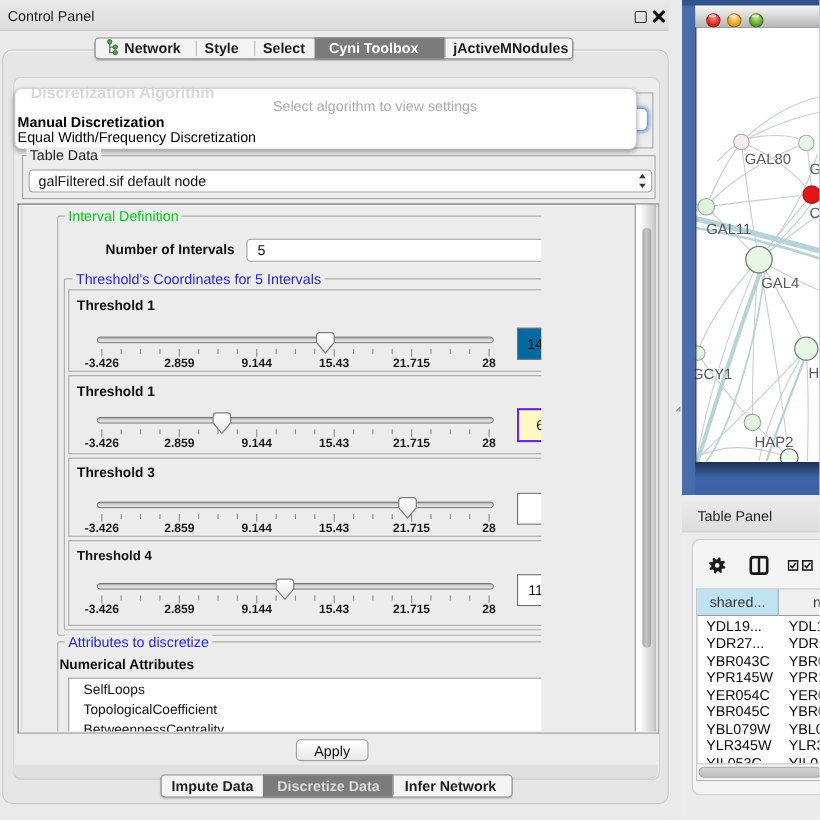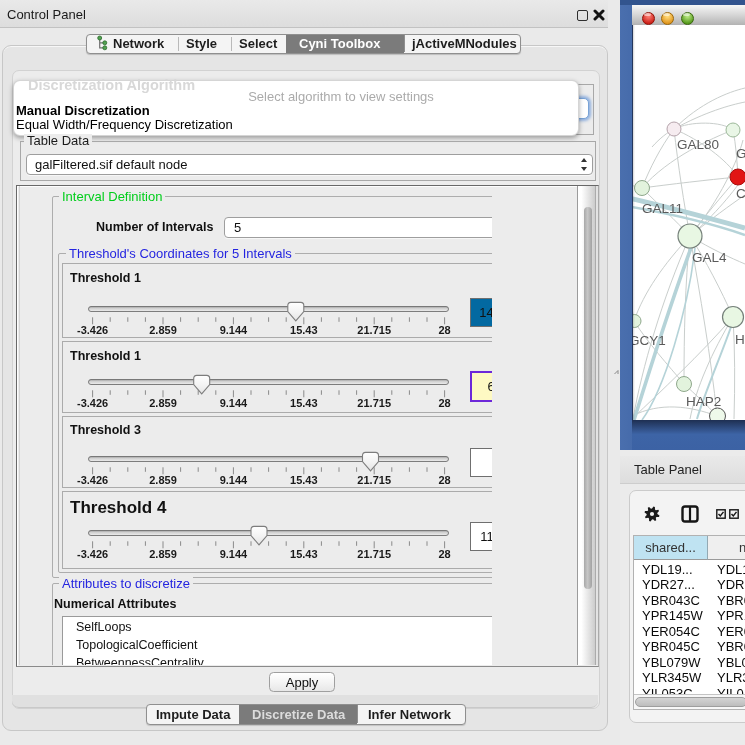--- a/index.html
+++ b/index.html
@@ -209,21 +209,21 @@
         <text x="240.8" y="38.5" font-size="11" font-weight="bold" fill="#1a1a1a" text-anchor="middle" font-family="Liberation Sans,sans-serif">15.43</text>
         <text x="311.2" y="38.5" font-size="11" font-weight="bold" fill="#1a1a1a" text-anchor="middle" font-family="Liberation Sans,sans-serif">21.715</text>
         <text x="381.6" y="38.5" font-size="11" font-weight="bold" fill="#1a1a1a" text-anchor="middle" font-family="Liberation Sans,sans-serif">28</text>
         <path d="M 299.5,10.5 Q 299.5,7.4 302.5,7.4 L 312.5,7.4 Q 315.5,7.4 315.5,10.5 L 315.5,16.5 L 307.5,25.9 L 299.5,16.5 Z" fill="url(#th)" stroke="#7d7d7d" stroke-width="1.1"></path>
       </svg>
       <div class="ab" style="left:407px;top:31.0px;width:54px;height:27px;background:#fff;border:1px solid #6f6f6f;">
         <div class="tx" style="right:6px;top:6px;font-size:13px;color:#111;">21.4</div>
       </div>
     </div>
 <div class="ab" style="left:45px;top:304.5px;width:465px;height:76px;border:1px solid #ababab;background:#ececec;">
-      <div class="tx" style="left:7px;top:6.5px;font-size:17px;font-weight:bold;color:#111;">Threshold 4</div>
+      <div class="tx" style="left:7px;top:6.5px;font-size:12px;font-weight:bold;color:#111;">Threshold 4</div>
       <svg width="467" height="45" viewBox="0 0 467 45" style="position:absolute;left:0;top:27.0px;">
         <defs>
           <linearGradient id="tg" x1="0" y1="0" x2="0" y2="1">
             <stop offset="0" stop-color="#9a9a9a"></stop>
             <stop offset="0.35" stop-color="#cfcfcf"></stop>
             <stop offset="1" stop-color="#efefef"></stop>
           </linearGradient>
           <linearGradient id="th" x1="0" y1="0" x2="0" y2="1">
             <stop offset="0" stop-color="#ffffff"></stop>
             <stop offset="0.55" stop-color="#f2f2f2"></stop>

